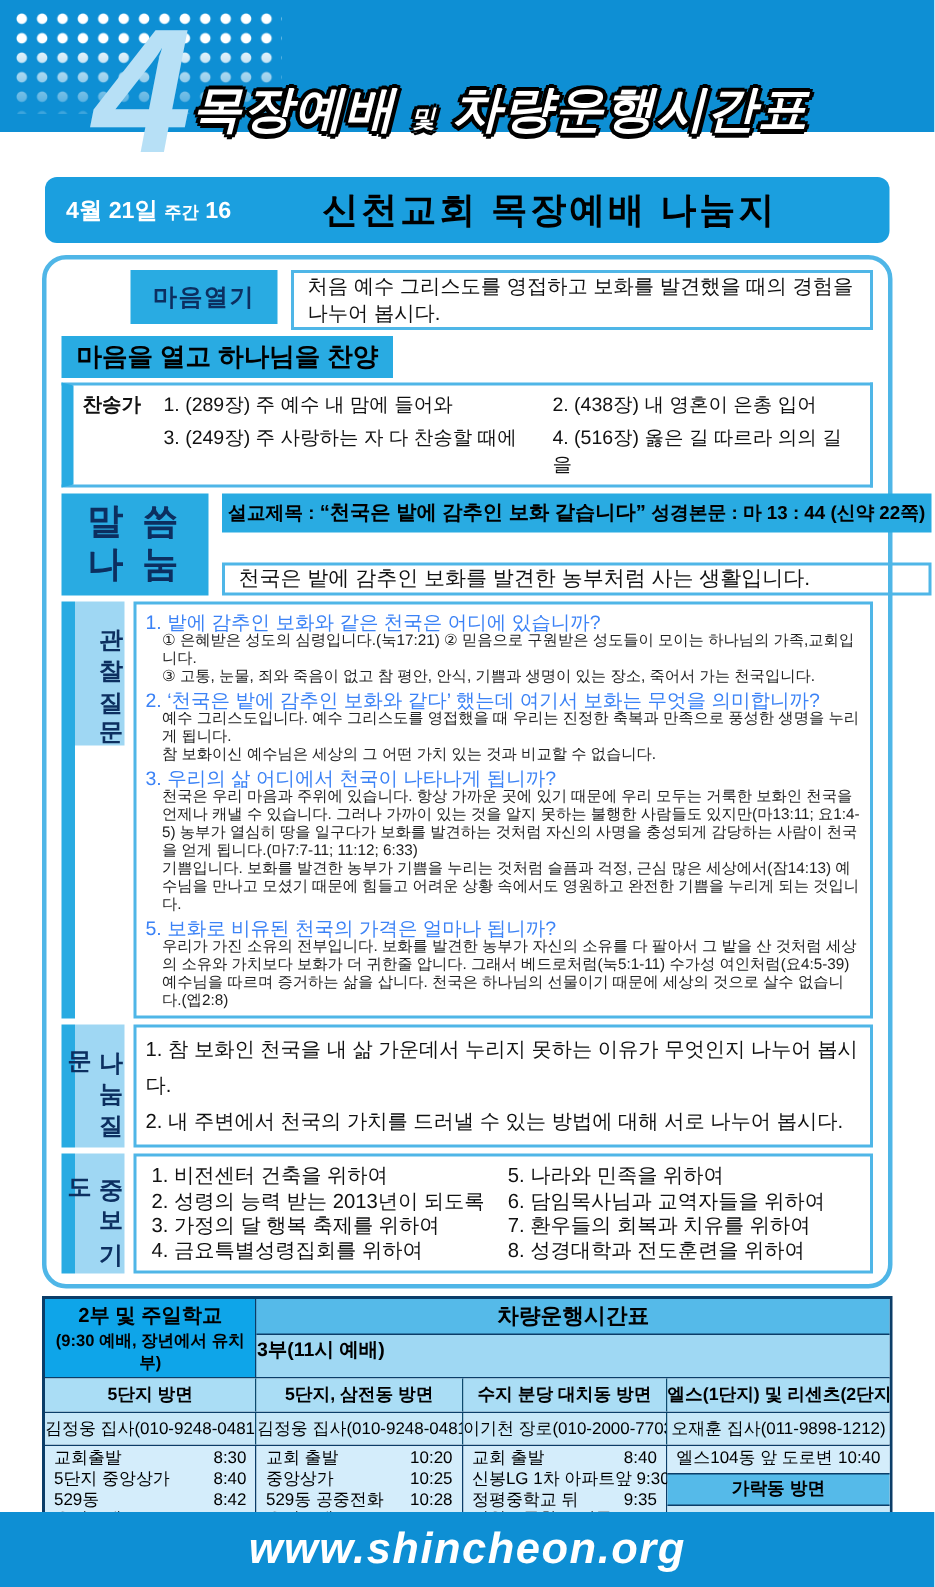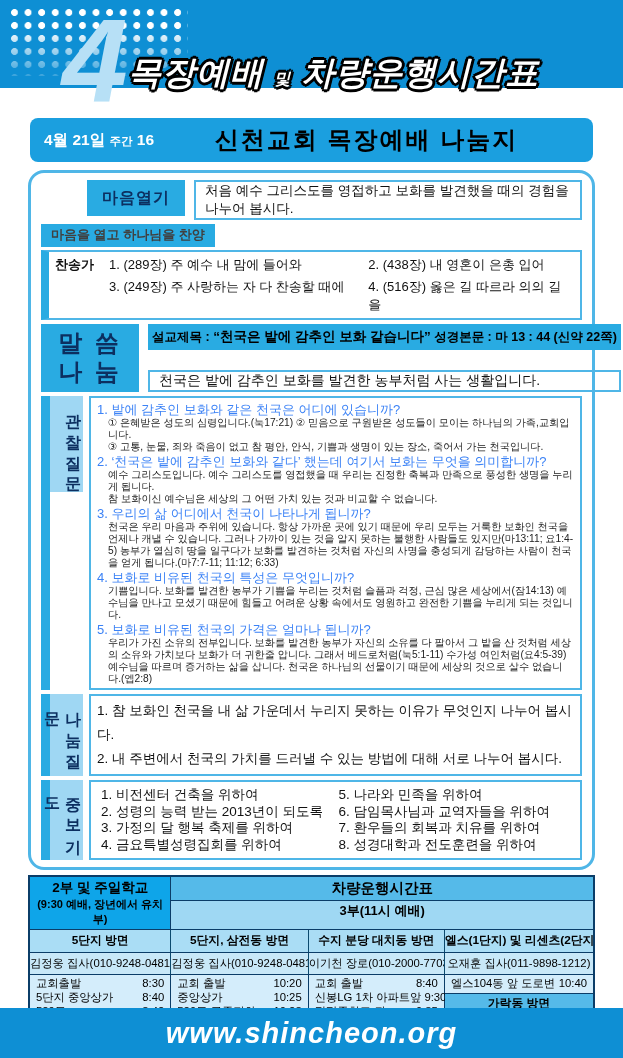--- a/index.html
+++ b/index.html
@@ -28,22 +28,22 @@
   .date-badge .wk{font-size:11.5px;}
   .sheet-title{flex:1;text-align:center;color:#000;font-weight:bold;font-size:24px;letter-spacing:2px;}
   
   .content-box{margin:8px 28px 0;border:3px solid #4fb6e7;border-radius:16px;
     padding:7px 10px;box-sizing:border-box;background:#fff;}
   .lbl-box{background:#29abe2;color:#0c2f60;font-weight:bold;
     display:flex;align-items:center;justify-content:center;}
   .row-open{display:flex;gap:9px;}
   .open-lbl{width:98px;min-width:98px;height:36px;font-size:16px;letter-spacing:1px;margin-left:46px;}
   .open-txt{flex:1;border:2px solid #4fb6e7;display:flex;align-items:center;padding:0 9px;font-size:13.5px;}
-  .praise-bar{margin-top:4px;display:inline-block;background:#29abe2;color:#404040;
-    font-weight:bold;font-size:13px;padding:2px 10px 3px;}
+  .praise-bar{margin-top:4px;display:inline-block;background:#29abe2;color:#000000;
+    font-weight:bold;font-size:17px;padding:2px 10px 3px;}
   .hymn-box{margin-top:3px;border:2px solid #4fb6e7;border-left:8px solid #29abe2;
     padding:4px 8px 4px 6px;display:flex;gap:4px;font-size:13px;}
   .hymn-lbl{font-weight:bold;min-width:50px;}
   .hymn-grid{flex:1;display:grid;grid-template-columns:56% 44%;row-gap:4px;}
   .sermon-row{margin-top:4px;display:flex;gap:9px;}
   .sermon-lbl{width:98px;min-width:98px;height:68px;flex-direction:column;
     font-size:24px;line-height:1.2;letter-spacing:3px;}
   .sermon-right{flex:1;display:flex;flex-direction:column;gap:20px;}
   .sermon-title{background:#29abe2;color:#000;font-weight:bold;font-size:12.5px;
     padding:4px 4px;text-align:center;white-space:nowrap;}
@@ -65,21 +65,21 @@
   
   .bus-table{margin:5px 28px 0;border:2px solid #0b3d68;color:#000;}
   .bt-head{display:flex;border-bottom:1px solid #0b3d68;}
   .bt-c1h{width:25.1%;box-sizing:border-box;background:#0ea5e9;border-right:1px solid #0b3d68;
     text-align:center;font-weight:bold;padding:2px 0;}
   .bt-c1h .l1{font-size:13.5px;}
   .bt-c1h .l2{font-size:11px;}
   .bt-hrest{flex:1;display:flex;flex-direction:column;}
   .bt-h1{background:#55bae9;font-weight:bold;font-size:14.5px;text-align:center;
     padding:2px 0;border-bottom:1px solid #0b3d68;}
-  .bt-h2{background:#9fd8f3;font-weight:bold;font-size:13px;text-align:center;padding:1px 0;flex:1;}
+  .bt-h2{background:#9fd8f3;font-weight:bold;font-size:13px;padding:1px 0;flex:1;}
   .bt-row{display:flex;border-bottom:1px solid #0b3d68;}
   .bt-row>div{box-sizing:border-box;border-right:1px solid #0c4a6e;text-align:center;white-space:nowrap;overflow:hidden;}
   .bt-row>div:last-child{border-right:none;}
   .bt-row .w1{width:25.1%;} .bt-row .w2{width:24.4%;} .bt-row .w3{width:24.2%;} .bt-row .w4{flex:1;}
   .bt-dirs>div{background:#aaddf5;font-weight:bold;font-size:11.8px;padding:3px 0;}
   .bt-drivers>div{background:#c8e8f8;font-size:11.3px;padding:3px 0;}
   .bt-body{display:grid;grid-template-columns:25.1% 24.4% 24.2% 26.3%;grid-template-rows:1fr auto;}
   .bt-stops{background:#d4edfb;padding:2px 6px;box-sizing:border-box;}
   .stop{display:flex;justify-content:space-between;font-size:11.3px;line-height:13.8px;white-space:nowrap;}
   .stop .t{margin-left:3px;}
@@ -185,21 +185,20 @@
 
         <div class="qa">
           <div class="q">3. 우리의 삶 어디에서 천국이 나타나게 됩니까?</div>
           <div>
 
               <div class="ans">천국은 우리 마음과 주위에 있습니다. 항상 가까운 곳에 있기 때문에 우리 모두는 거룩한 보화인 천국을 언제나 캐낼 수 있습니다. 그러나 가까이 있는 것을 알지 못하는 불행한 사람들도 있지만(마13:11; 요1:4-5) 농부가 열심히 땅을 일구다가 보화를 발견하는 것처럼 자신의 사명을 충성되게 감당하는 사람이 천국을 얻게 됩니다.(마7:7-11; 11:12; 6:33)</div>
             </div>
         </div>
 
         <div class="qa">
-          <div class="q">4. 보화로 비유된 천국의 특성은 무엇입니까?</div>
           <div>
 
               <div class="ans">기쁨입니다. 보화를 발견한 농부가 기쁨을 누리는 것처럼 슬픔과 걱정, 근심 많은 세상에서(잠14:13) 예수님을 만나고 모셨기 때문에 힘들고 어려운 상황 속에서도 영원하고 완전한 기쁨을 누리게 되는 것입니다.</div>
             </div>
         </div>
 
         <div class="qa">
           <div class="q">5. 보화로 비유된 천국의 가격은 얼마나 됩니까?</div>
           <div>
 

